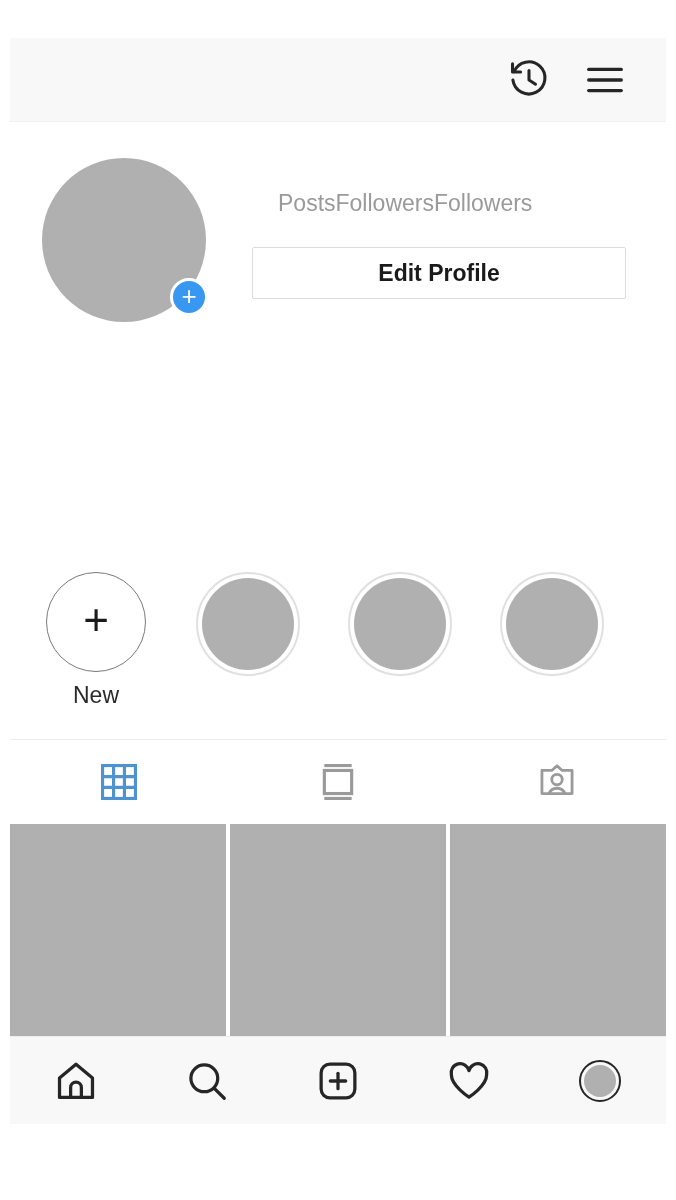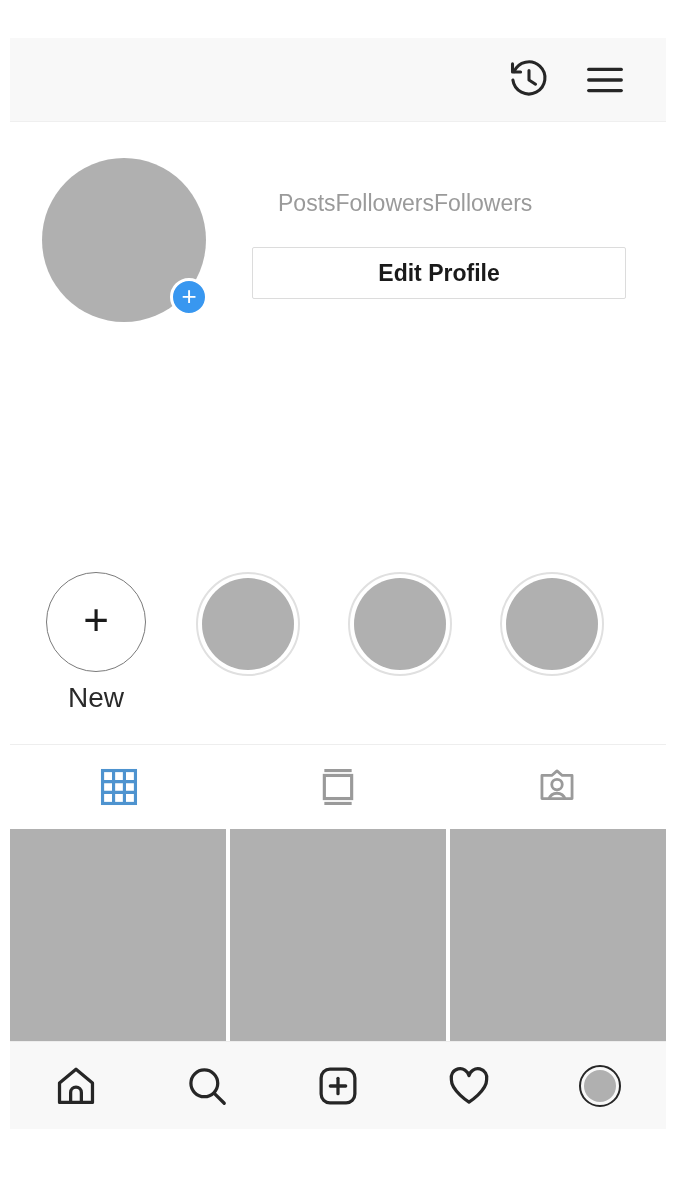--- a/index.html
+++ b/index.html
@@ -171,21 +171,21 @@
     box-sizing: border-box;
   }
   .hl-fill {
     width: 92px;
     height: 92px;
     border-radius: 50%;
     background: #b0b0b0;
   }
   .hl-label {
     margin-top: 10px;
-    font-size: 28px;
+    font-size: 23px;
     color: #2a2a2a;
   }
 
   
   .tabs {
     margin-top: 30px;
     border-top: 1px solid #eeeeee;
     display: flex;
     height: 84px;
   }

